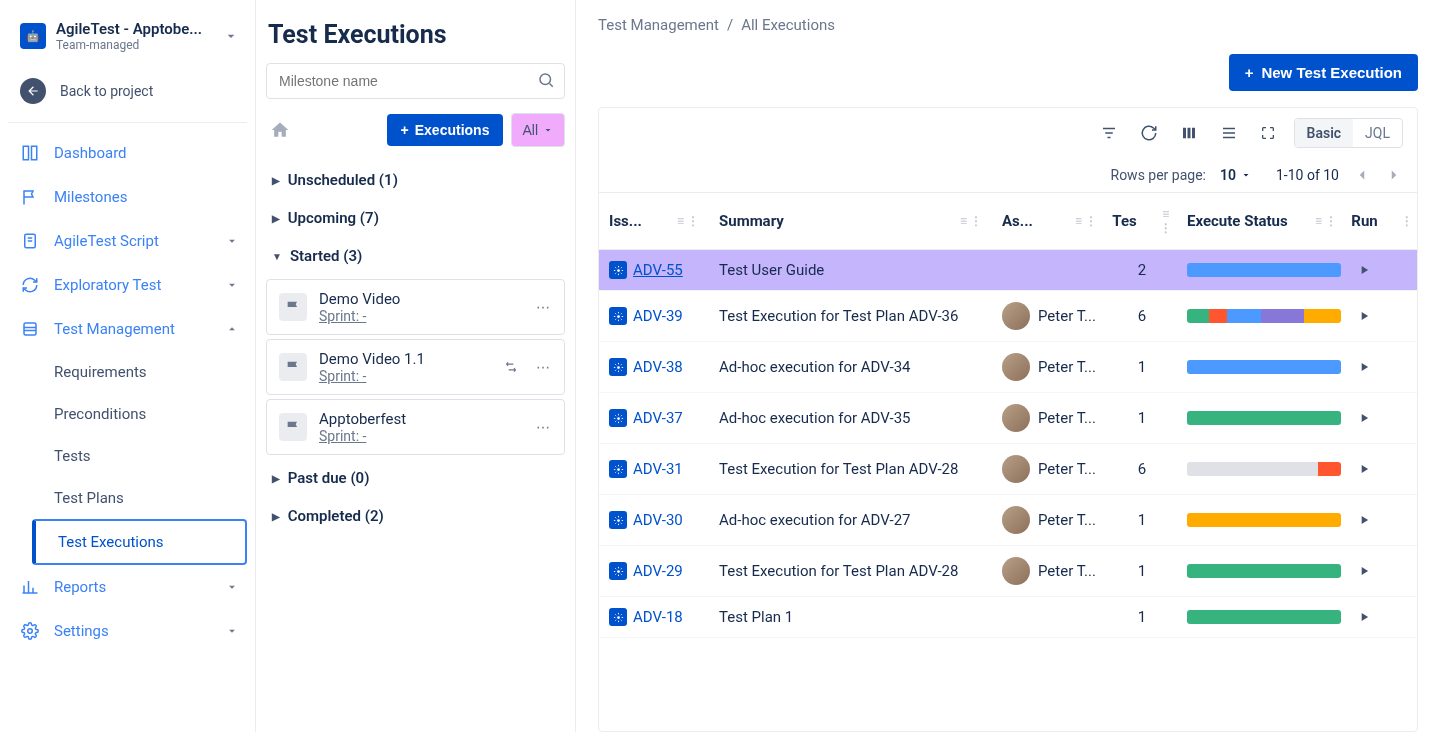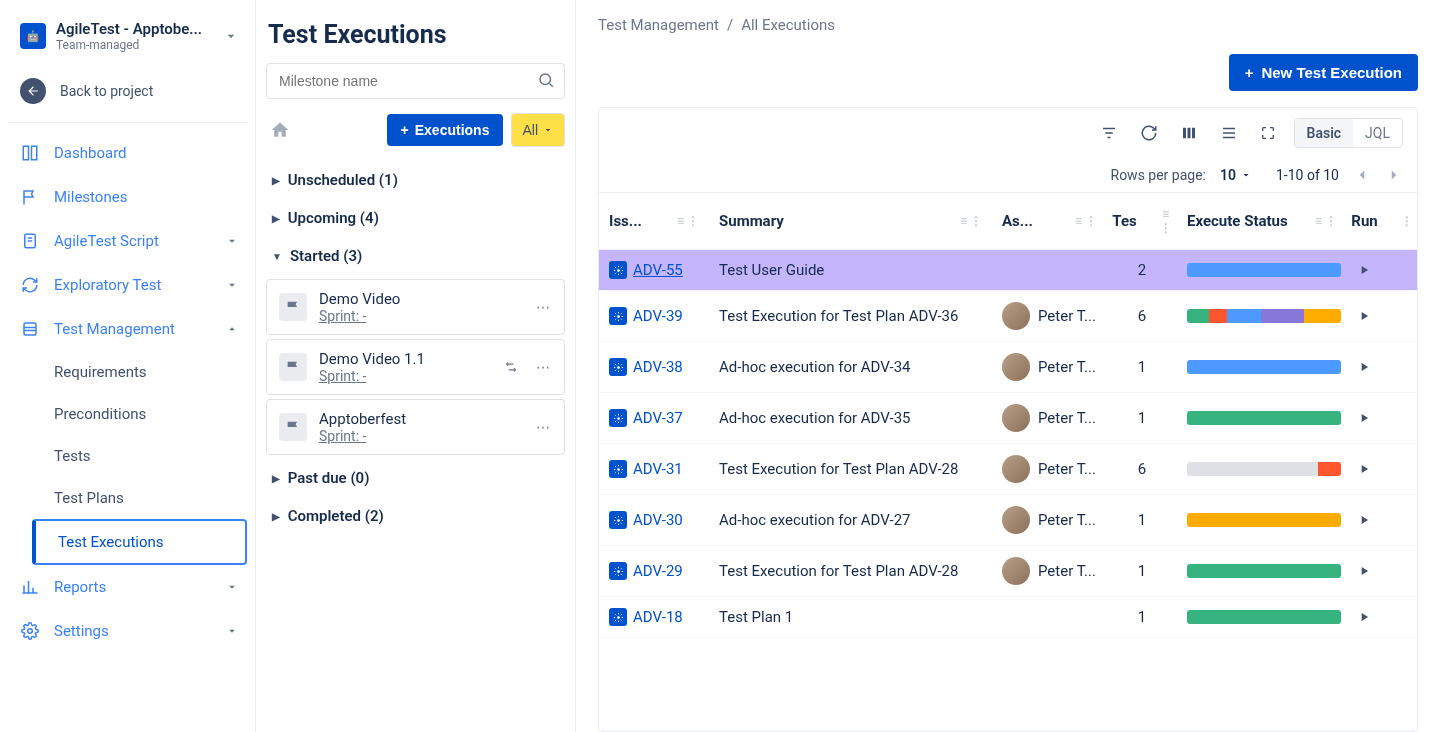--- a/index.html
+++ b/index.html
@@ -26,21 +26,21 @@
 
 .mid-panel { width: 320px; border-right: 1px solid #ebecf0; padding: 20px 10px 0 10px; overflow-y: auto; }
 .mid-title { font-size: 25px; font-weight: 700; padding: 0 0 14px 2px; }
 .search-row { position: relative; margin-bottom: 14px; }
 .search-input { width: 100%; padding: 9px 34px 9px 12px; border: 1px solid #dfe1e6; border-radius: 4px; font-size: 14px; }
 .search-icon-wrap { position: absolute; right: 10px; top: 8px; color: #6b778c; }
 .mid-tools { display: flex; align-items: center; gap: 8px; margin-bottom: 14px; }
 .home-btn { color: #a5adba; padding: 4px; }
 .spacer { flex: 1; }
 .milestone-btn { background: #0052cc; color: #fff; border: none; padding: 8px 14px; border-radius: 4px; font-weight: 600; font-size: 14px; display: flex; align-items: center; gap: 6px; cursor: pointer; }
-.all-btn { border: 1px solid #dfe1e6; background: #fde047; padding: 8px 10px; border-radius: 4px; display: flex; align-items: center; gap: 4px; cursor: pointer; font-size: 14px; color: #42526e; }
+.all-btn { border: 1px solid #dfe1e6; background: #f0abfc; padding: 8px 10px; border-radius: 4px; display: flex; align-items: center; gap: 4px; cursor: pointer; font-size: 14px; color: #42526e; }
 .group-head { display: flex; align-items: center; gap: 8px; padding: 10px 6px; font-weight: 600; color: #172b4d; cursor: pointer; font-size: 15px; }
 .tri { font-size: 10px; color: #42526e; }
 .milestone-card { border: 1px solid #dfe1e6; border-radius: 4px; padding: 10px 12px; margin: 4px 0; display: flex; align-items: center; gap: 12px; cursor: pointer; }
 .milestone-card .mcicon { width: 28px; height: 28px; background: #ebecf0; border-radius: 4px; display: flex; align-items: center; justify-content: center; color: #6b778c; }
 .mc-body { flex: 1; }
 .mc-title { font-size: 15px; color: #172b4d; }
 .mc-sub { font-size: 14px; color: #6b778c; text-decoration: underline; }
 .mc-dots { color: #6b778c; letter-spacing: 2px; }
 
 
@@ -243,21 +243,21 @@
           </span>
       </button>
     </div>
     <div id="groups">
         <div class="group-head">
           <span class="tri">▶</span>
           <span>Unscheduled (1)</span>
         </div>
         <div class="group-head">
           <span class="tri">▶</span>
-          <span>Upcoming (4)</span>
+          <span>Upcoming (7)</span>
         </div>
         <div class="group-head">
           <span class="tri">▼</span>
           <span>Started (3)</span>
         </div>
         <div class="milestone-card">
           <span class="mcicon">
             <svg width="16" height="16" viewBox="0 0 24 24" fill="currentColor">
               <path d="M4 4h14l-2 4 2 4H4z M4 4v16"></path>
             </svg>

